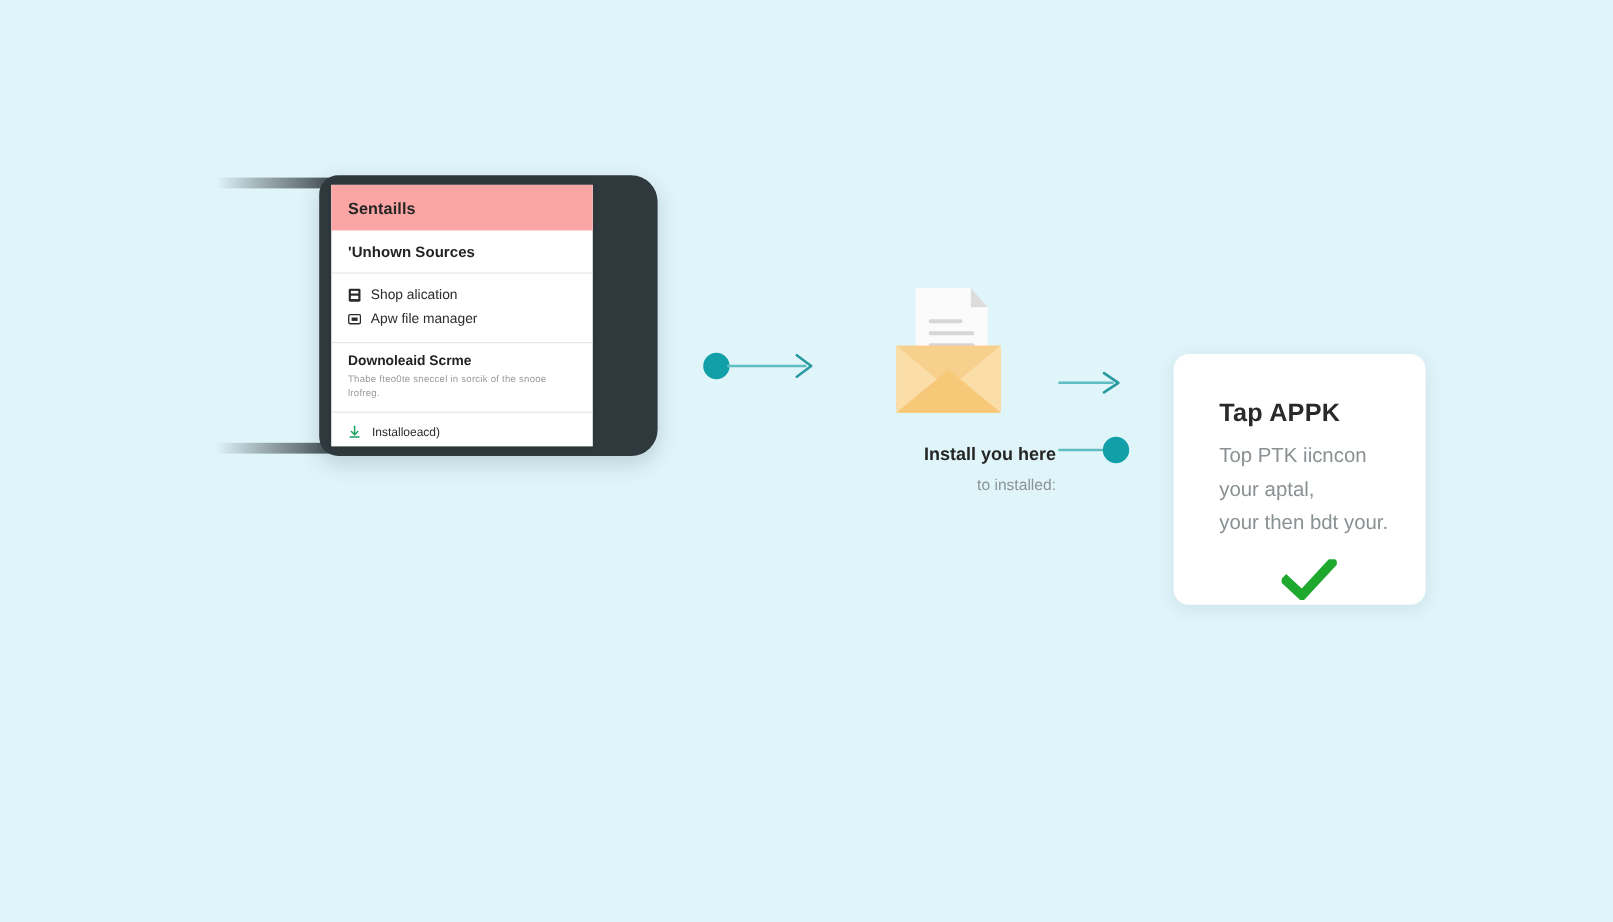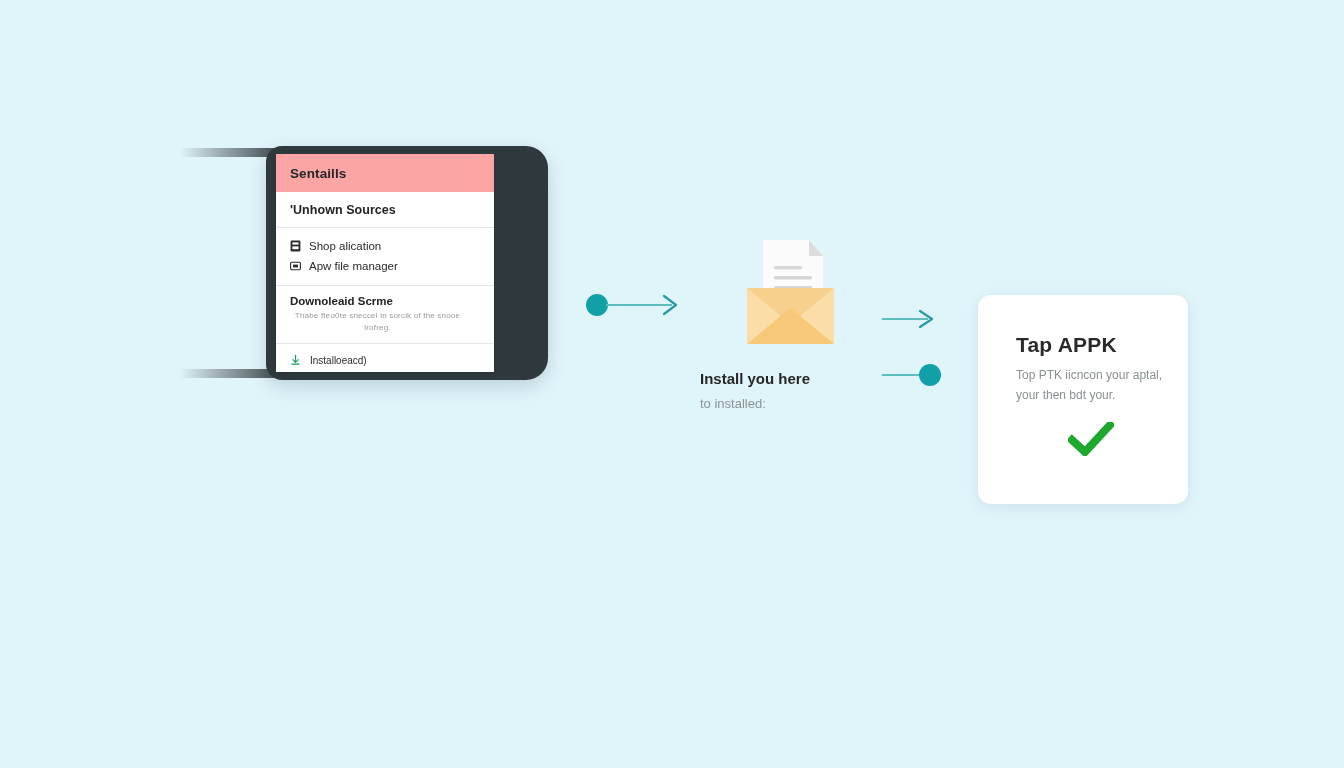--- a/index.html
+++ b/index.html
@@ -122,21 +122,20 @@
     font-weight: bold;
     color: #232323;
     margin-bottom: 3px;
   }
   .note-body {
     font-size: 8px;
     line-height: 1.45;
     color: #9a9a9a;
     letter-spacing: 0.2px;
     max-width: 175px;
-    text-align: center;
   }
   .install-group {
     padding: 10px 14px;
     display: flex;
     align-items: center;
     gap: 9px;
   }
   .install-label {
     font-size: 10px;
     color: #2b2b2b;
@@ -146,21 +145,21 @@
   .connector {
     position: absolute;
   }
 
   
   .envelope-block {
     position: absolute;
     left: 700px;
     top: 232px;
     width: 180px;
-    text-align: left;
+    text-align: right;
   }
   .envelope {
     position: relative;
     width: 95px;
     height: 116px;
     margin: 0 auto;
   }
   .caption-main {
     margin-top: 22px;
     font-size: 15px;
@@ -187,21 +186,21 @@
     padding: 38px 22px 0 38px;
   }
   .card-title {
     font-size: 21px;
     font-weight: bold;
     color: #2a2a2a;
     letter-spacing: 0.2px;
   }
   .card-body {
     margin-top: 9px;
-    font-size: 12px;
+    font-size: 17px;
     line-height: 1.65;
     color: #8a9193;
   }
   .card-check {
     margin-top: 16px;
     text-align: center;
   }
 </style>
 </head>
 <body>

